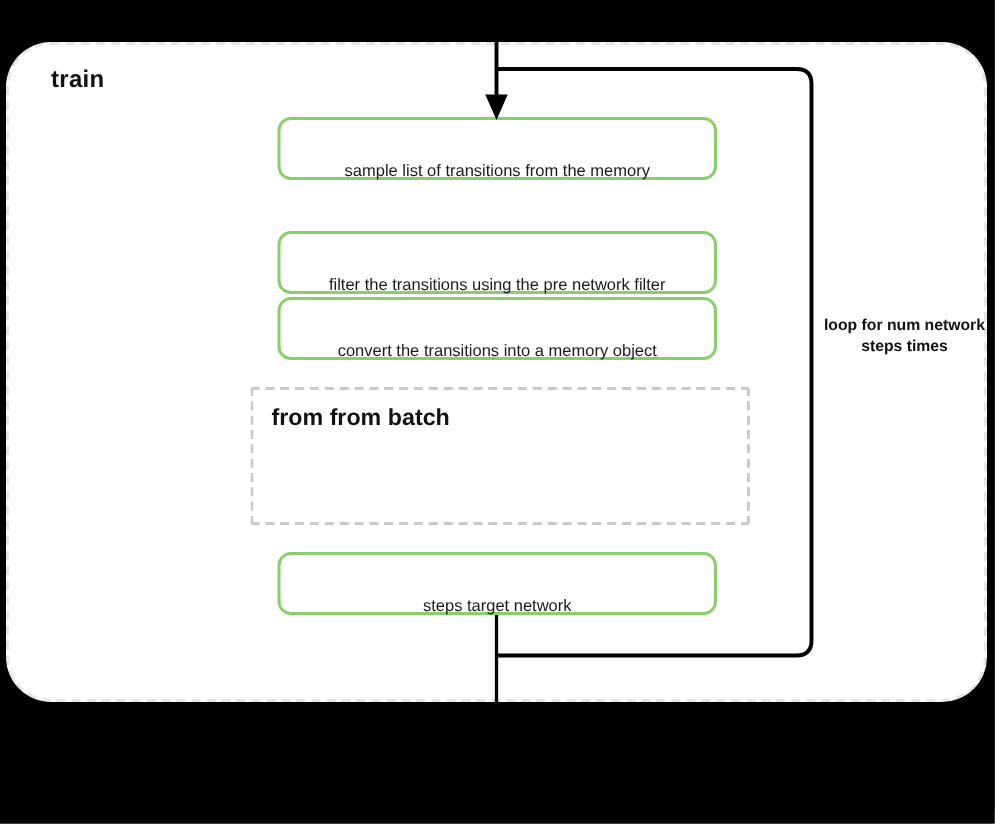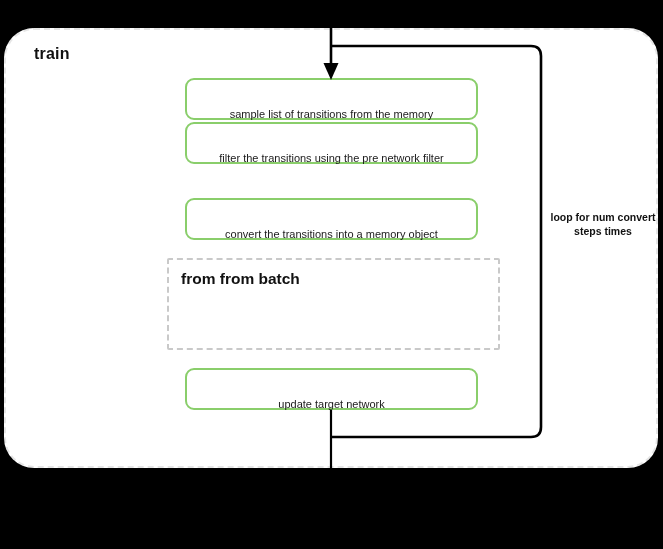--- a/index.html
+++ b/index.html
@@ -64,21 +64,21 @@
   .step-label {
     font-size: 11px;
     color: #1a1a1a;
     text-align: center;
     line-height: 1.2;
     white-space: nowrap;
     margin-top: 32px;
   }
 
   .step-1 { top: 78px; }
-  .step-2 { top: 122px; align-items: center; }
+  .step-2 { top: 154px; align-items: center; }
   .step-3 { top: 198px; }
   .step-4 { top: 368px; }
 
   
   .subprocess-box {
     position: absolute;
     left: 167px;
     top: 258px;
     width: 333px;
     height: 92px;
@@ -140,24 +140,24 @@
 
   <div class="step-box step-3">
     <span class="step-label">convert the transitions into a memory object</span>
   </div>
 
   <div class="subprocess-box">
     <div class="subprocess-title">from from batch</div>
   </div>
 
   <div class="step-box step-4">
-    <span class="step-label">update target network</span>
+    <span class="step-label">steps target network</span>
   </div>
 
-  <div class="loop-label">loop for num convert steps times</div>
+  <div class="loop-label">loop for num network steps times</div>
 
   <svg class="connectors" viewBox="0 0 663 549">
 
     <path d="M331,0 L331,70" stroke="#000000" stroke-width="2.6" fill="none"></path>
     <polygon points="331,80 323.5,63 338.5,63" fill="#000000"></polygon>
 
     <path d="M331,46 L531,46 Q541,46 541,56 L541,427 Q541,437 531,437 L331,437" stroke="#000000" stroke-width="2.6" fill="none" stroke-linecap="butt"></path>
 
     <path d="M331,410 L331,472" stroke="#000000" stroke-width="2.2" fill="none"></path>
   </svg>

